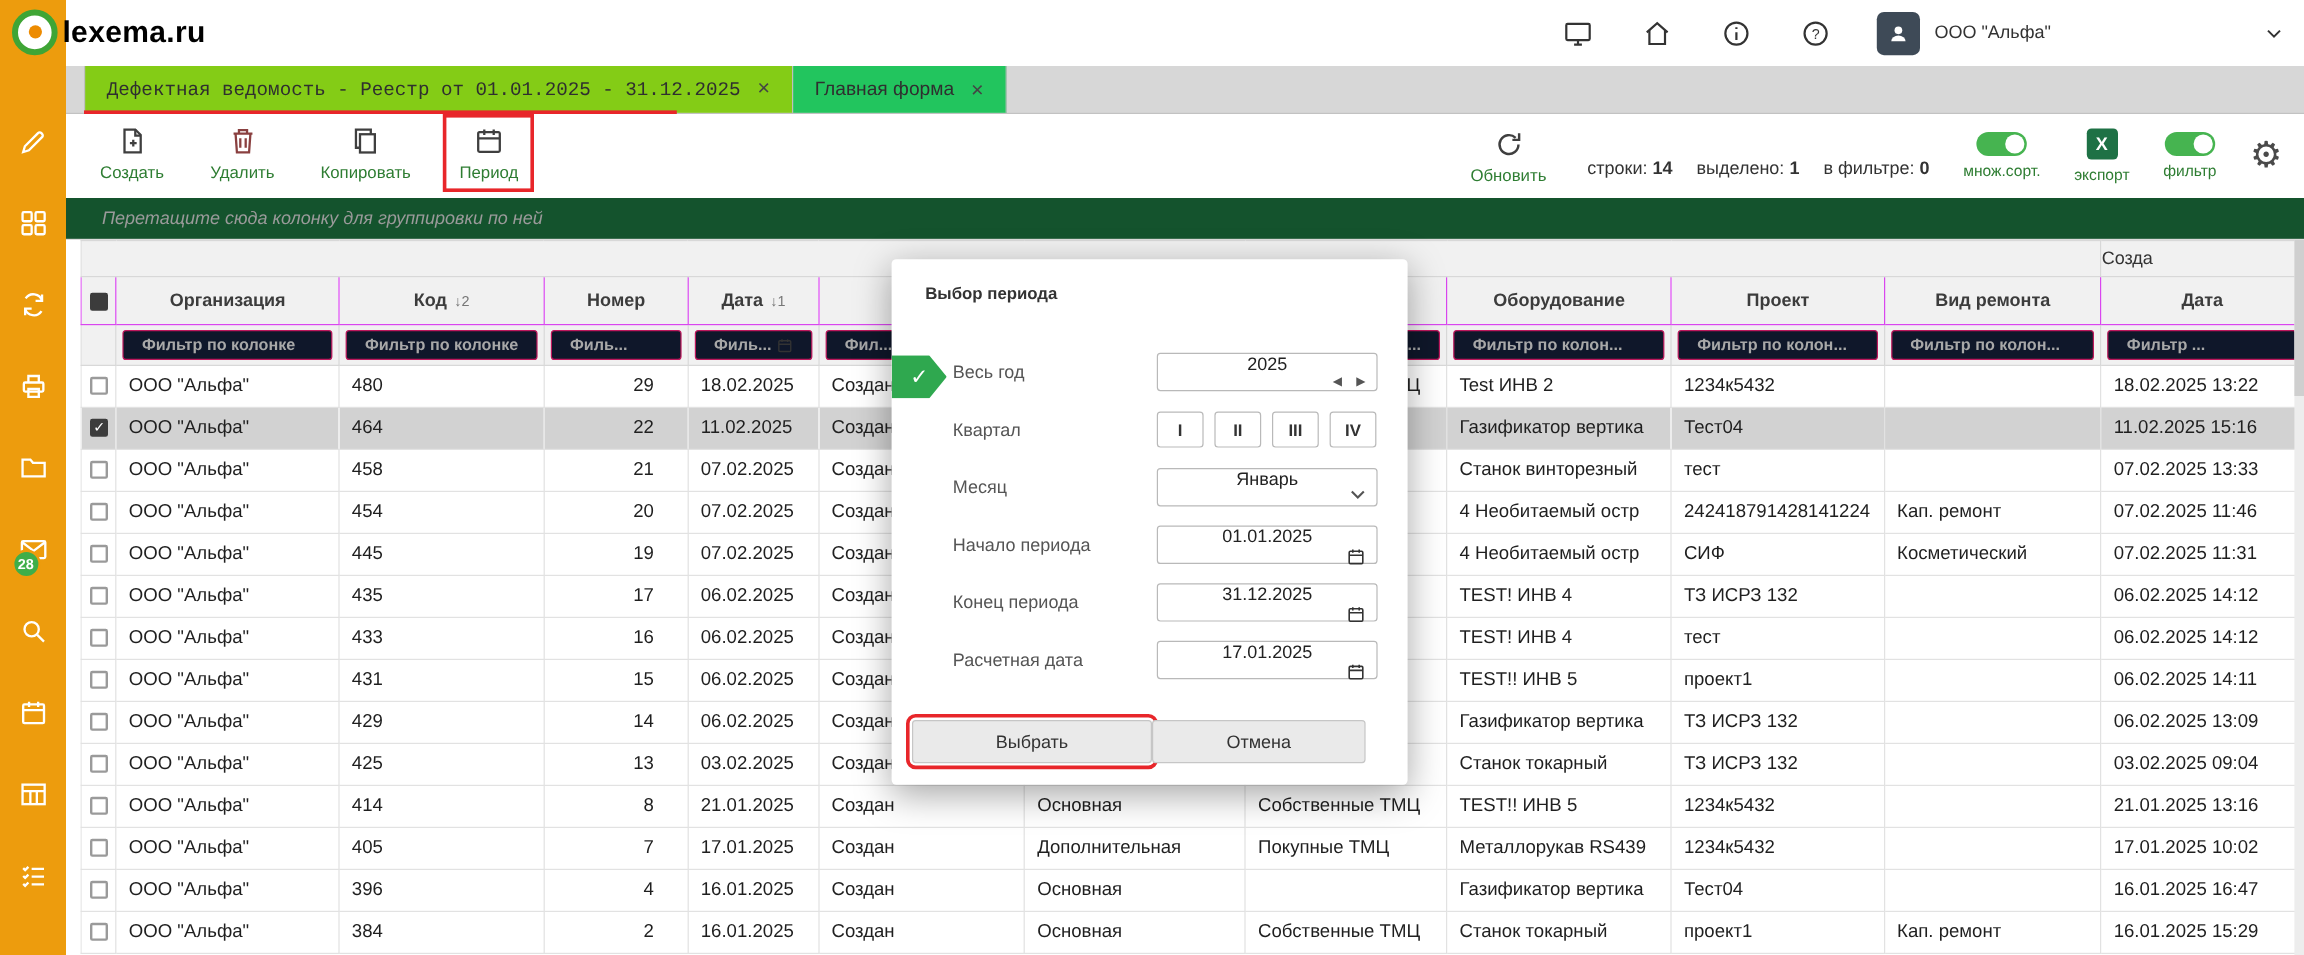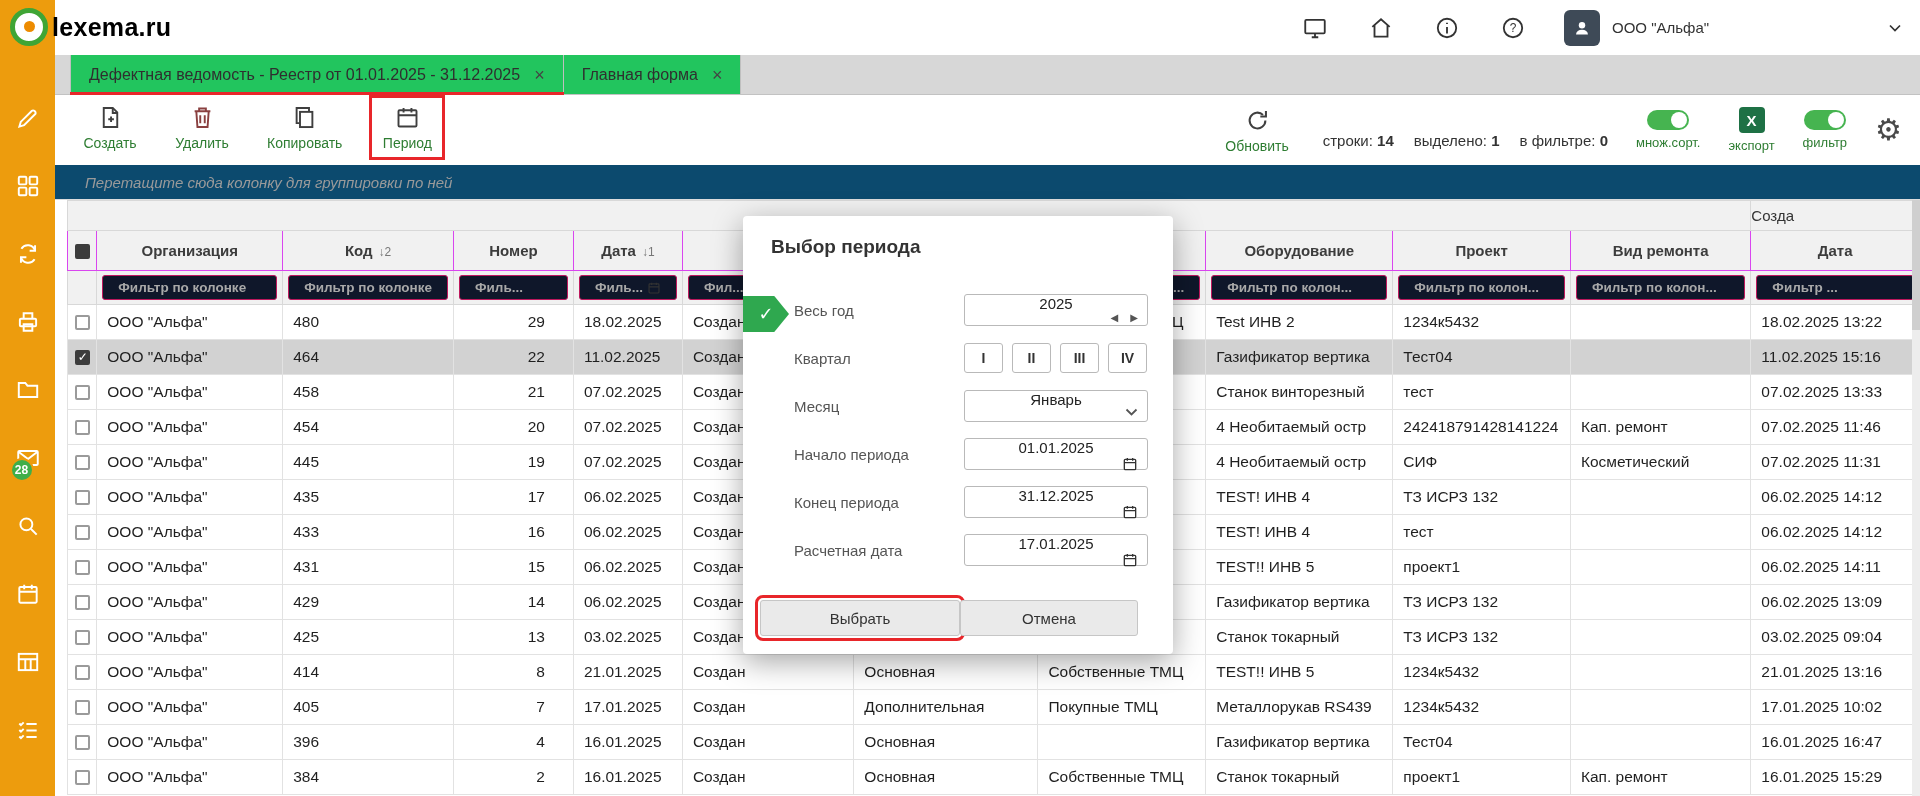--- a/index.html
+++ b/index.html
@@ -22,21 +22,21 @@
   .hdr-right { position:absolute; left:1245px; right:14px; top:0; height:55px; display:flex; align-items:center; }
   .hicon { width:30px; height:30px; display:flex; align-items:center; justify-content:center; margin-right:36px; }
   .hicon svg { width:26px; height:26px; }
   .avatar { width:36px; height:36px; border-radius:6px; background:#3E4A57; display:flex; align-items:center; justify-content:center; margin-right:12px; }
   .company { font-size:15px; color:#333; white-space:nowrap; }
   .chev { margin-left:auto; width:22px; height:22px; display:flex; align-items:center; justify-content:center; }
 
   
   .tabbar { position:absolute; left:55px; top:55px; right:0; height:40px; background:#d7d7d7; border-bottom:1px solid #c2c2c2; display:flex; align-items:stretch; padding-left:15px; }
   .tab { display:flex; align-items:center; gap:14px; padding:0 18px; font-size:16px; color:#2f2f2f; background:#22c55e; border-right:1px solid #bfbfbf; white-space:nowrap; }
-  .tab.active { background:#22c55e; border-left:1px solid #bfbfbf; }
+  .tab.active { background:#84cc16; border-left:1px solid #bfbfbf;font-family:Liberation Mono, monospace; }
   .tab-close { color:#444; font-size:18px; line-height:1; }
   .ann-underline { position:absolute; left:70px; top:92px; width:494px; height:3px; background:#E8262A; z-index:25; }
 
   
   .toolbar { position:absolute; left:55px; top:95px; right:0; height:70px; background:#fff; }
   .tb-left { position:absolute; left:22px; top:5px; display:flex; gap:26px;justify-content:center; }
   .tbtn { display:flex; flex-direction:column; align-items:center; gap:4px; min-width:66px; padding:4px 6px; cursor:pointer; background:none; border:none; }
   .tbtn svg { width:27px; height:27px; }
   .tbtn .lbl { font-size:14px; color:#2E7D32; }
   .ann-box { outline:3px solid #E8262A; outline-offset:2px; }
@@ -44,21 +44,21 @@
   .counters { display:flex; gap:20px; font-size:15px; color:#333;margin-top:20px; }
   .counters b { font-weight:bold; }
   .tgl-block { display:flex; flex-direction:column; align-items:center; gap:5px; }
   .tgl { width:42px; height:20px; border-radius:10px; background:#46B450; position:relative; }
   .tgl::after { content:""; position:absolute; right:2px; top:2px; width:16px; height:16px; border-radius:50%; background:#fff; }
   .tgl-lbl { font-size:13px; color:#2E7D32; }
   .xls { width:26px; height:26px; border-radius:4px; background:#1E7145; color:#fff; font-weight:bold; font-size:15px; display:flex; align-items:center; justify-content:center; }
   .gear { font-size:30px; color:#4a4a4a; line-height:1; }
 
   
-  .groupbar { position:absolute; left:55px; top:165px; right:0; height:35px; background:#0c4a6e; border-bottom:1px solid #ddd; display:flex; align-items:center; padding-left:30px; font-style:italic; color:#9a9a9a; font-size:15px; }
+  .groupbar { position:absolute; left:55px; top:165px; right:0; height:35px; background:#14532d; border-bottom:1px solid #ddd; display:flex; align-items:center; padding-left:30px; font-style:italic; color:#9a9a9a; font-size:15px; }
 
   
   .gridwrap { position:absolute; left:67px; top:200px; right:0; bottom:0; overflow:hidden; }
   table { border-collapse:collapse; table-layout:fixed; }
   tr.grp td { height:30px; background:#f1f1f1; border:1px solid #d8d8d8; font-size:15px; color:#333; }
   td.grp-created { text-align:left; white-space:nowrap; overflow:visible; }
   tr.hdr th { height:40px; background:#f1f1f1; border:1px solid #d946ef; font-size:15px; font-weight:600; color:#3c3c3c; text-align:center; white-space:nowrap; overflow:hidden; }
   .sort { font-size:12px; color:#777; margin-left:6px; font-weight:400; }
   tr.flt th { height:34px; background:#f1f1f1; border:1px solid #d8d8d8; padding:0 5px; }
   .fin { display:flex; align-items:center; justify-content:space-between; height:25px; background:#0f172a; border:1px solid #be185d; border-radius:3px; padding:0 15px; overflow:hidden; }
@@ -69,21 +69,21 @@
   .cb { display:inline-block; width:15px; height:15px; border:2px solid #9a9a9a; border-radius:2px; background:#fff; vertical-align:middle; }
   .cb.all, .cb.chk { background:#3c3c3c; border-color:#3c3c3c; }
   .cb.chk { position:relative; }
   .cb.chk::after { content:"✓"; color:#fff; position:absolute; font-size:12px; left:1px; top:-2px; }
   .c-number { text-align:right; padding-right:28px !important; }
   .vscroll { position:absolute; right:0; top:0; bottom:0; width:8px; background:#ededed; }
   .vthumb { position:absolute; top:0; right:0; width:8px; height:130px; background:#cfcfcf; }
 
   
   .modal { position:absolute; left:743px; top:216px; width:430px; height:438px; background:#fff; border-radius:4px; box-shadow:0 8px 30px rgba(0,0,0,.35); z-index:40; }
-  .m-title { position:absolute; left:28px; top:20px; font-size:19px; font-weight:bold; color:#333; }
+  .m-title { position:absolute; left:28px; top:20px; font-size:14px; font-weight:bold; color:#333; }
   .m-badge { position:absolute; left:0; top:80px; width:46px; height:36px; background:#2FA84F; clip-path:polygon(0 0,68% 0,100% 50%,68% 100%,0 100%); color:#fff; font-size:18px; display:flex; align-items:center; justify-content:center; cursor:pointer; border:none; }
   .m-rows { position:absolute; left:51px; top:78px; right:25px; }
   .m-row { display:flex; align-items:center; height:32px; margin-bottom:16px; }
   .m-row .mlab { width:170px; font-size:15px; color:#555; flex:none; }
   .m-ctrl { width:184px; height:32px; border:1px solid #b9b9b9; border-radius:3px; display:flex; align-items:center; padding:0 9px; font-size:15px; color:#222; background:#fff;flex-direction:column; }
   .spin { margin-left:auto; display:flex; gap:12px; color:#555; font-size:10px; }
   .spin span { cursor:pointer; }
   .qbtns { display:flex; gap:9px; width:184px; }
   .qb { width:39px; height:30px; border:1px solid #b9b9b9; border-radius:3px; background:#fff; font-size:14px; font-weight:600; color:#333; display:flex; align-items:center; justify-content:center; cursor:pointer; }
   .m-ctrl .tail { margin-left:auto; display:flex; align-items:center; }

